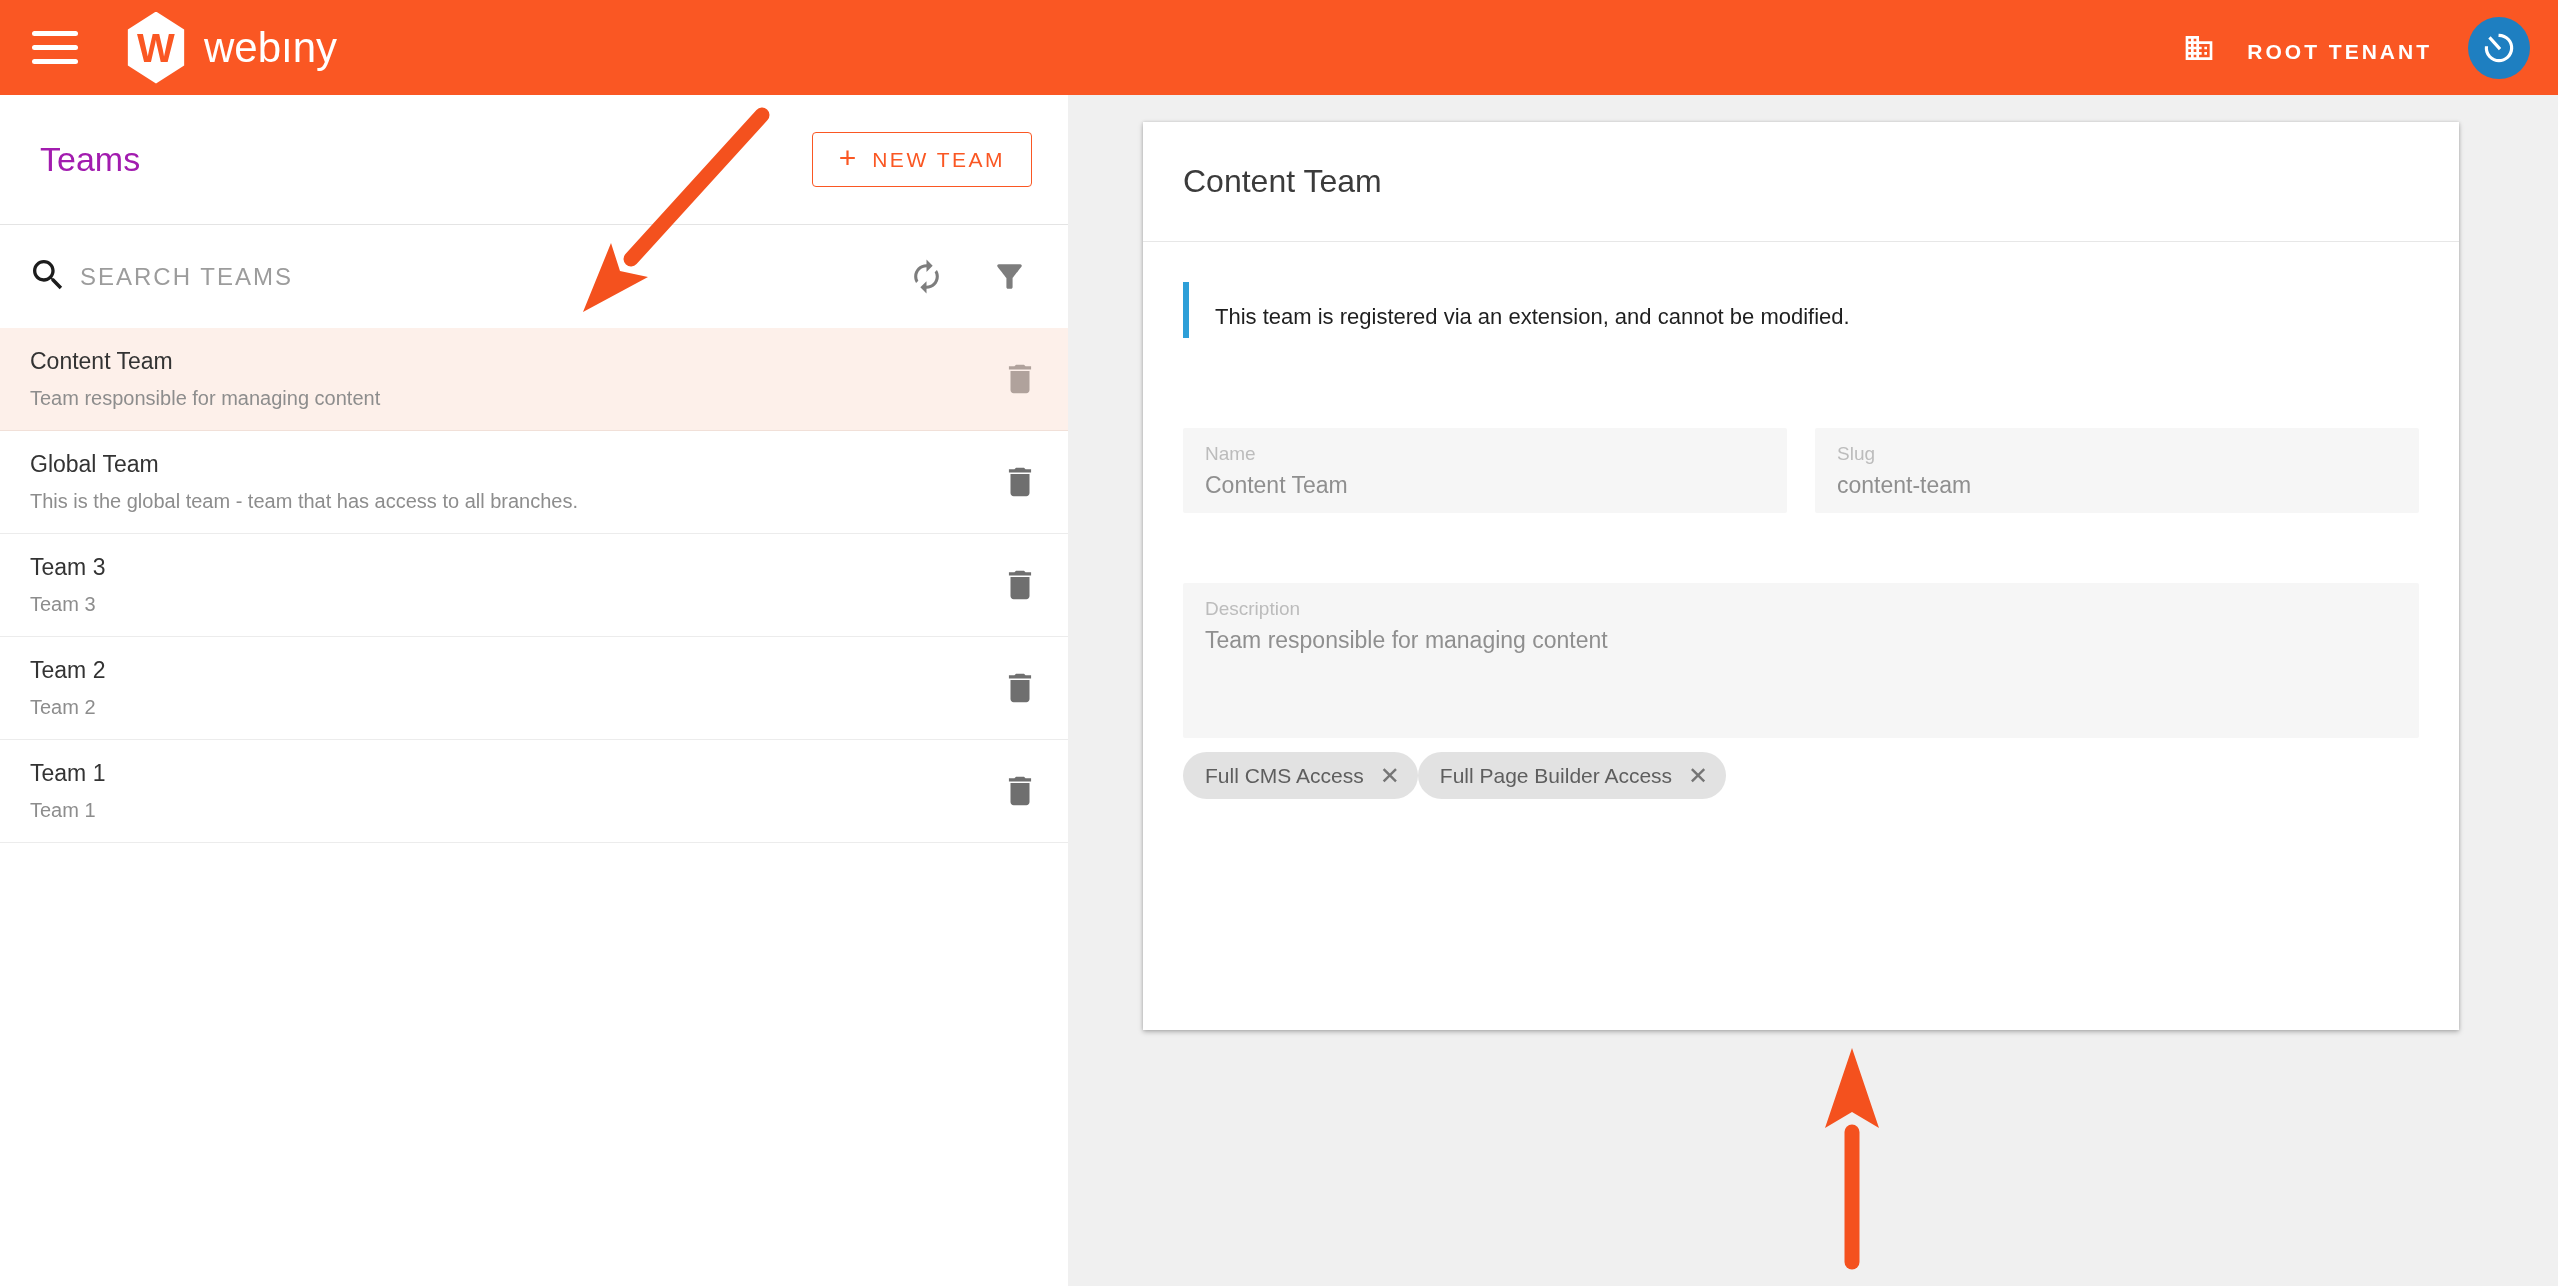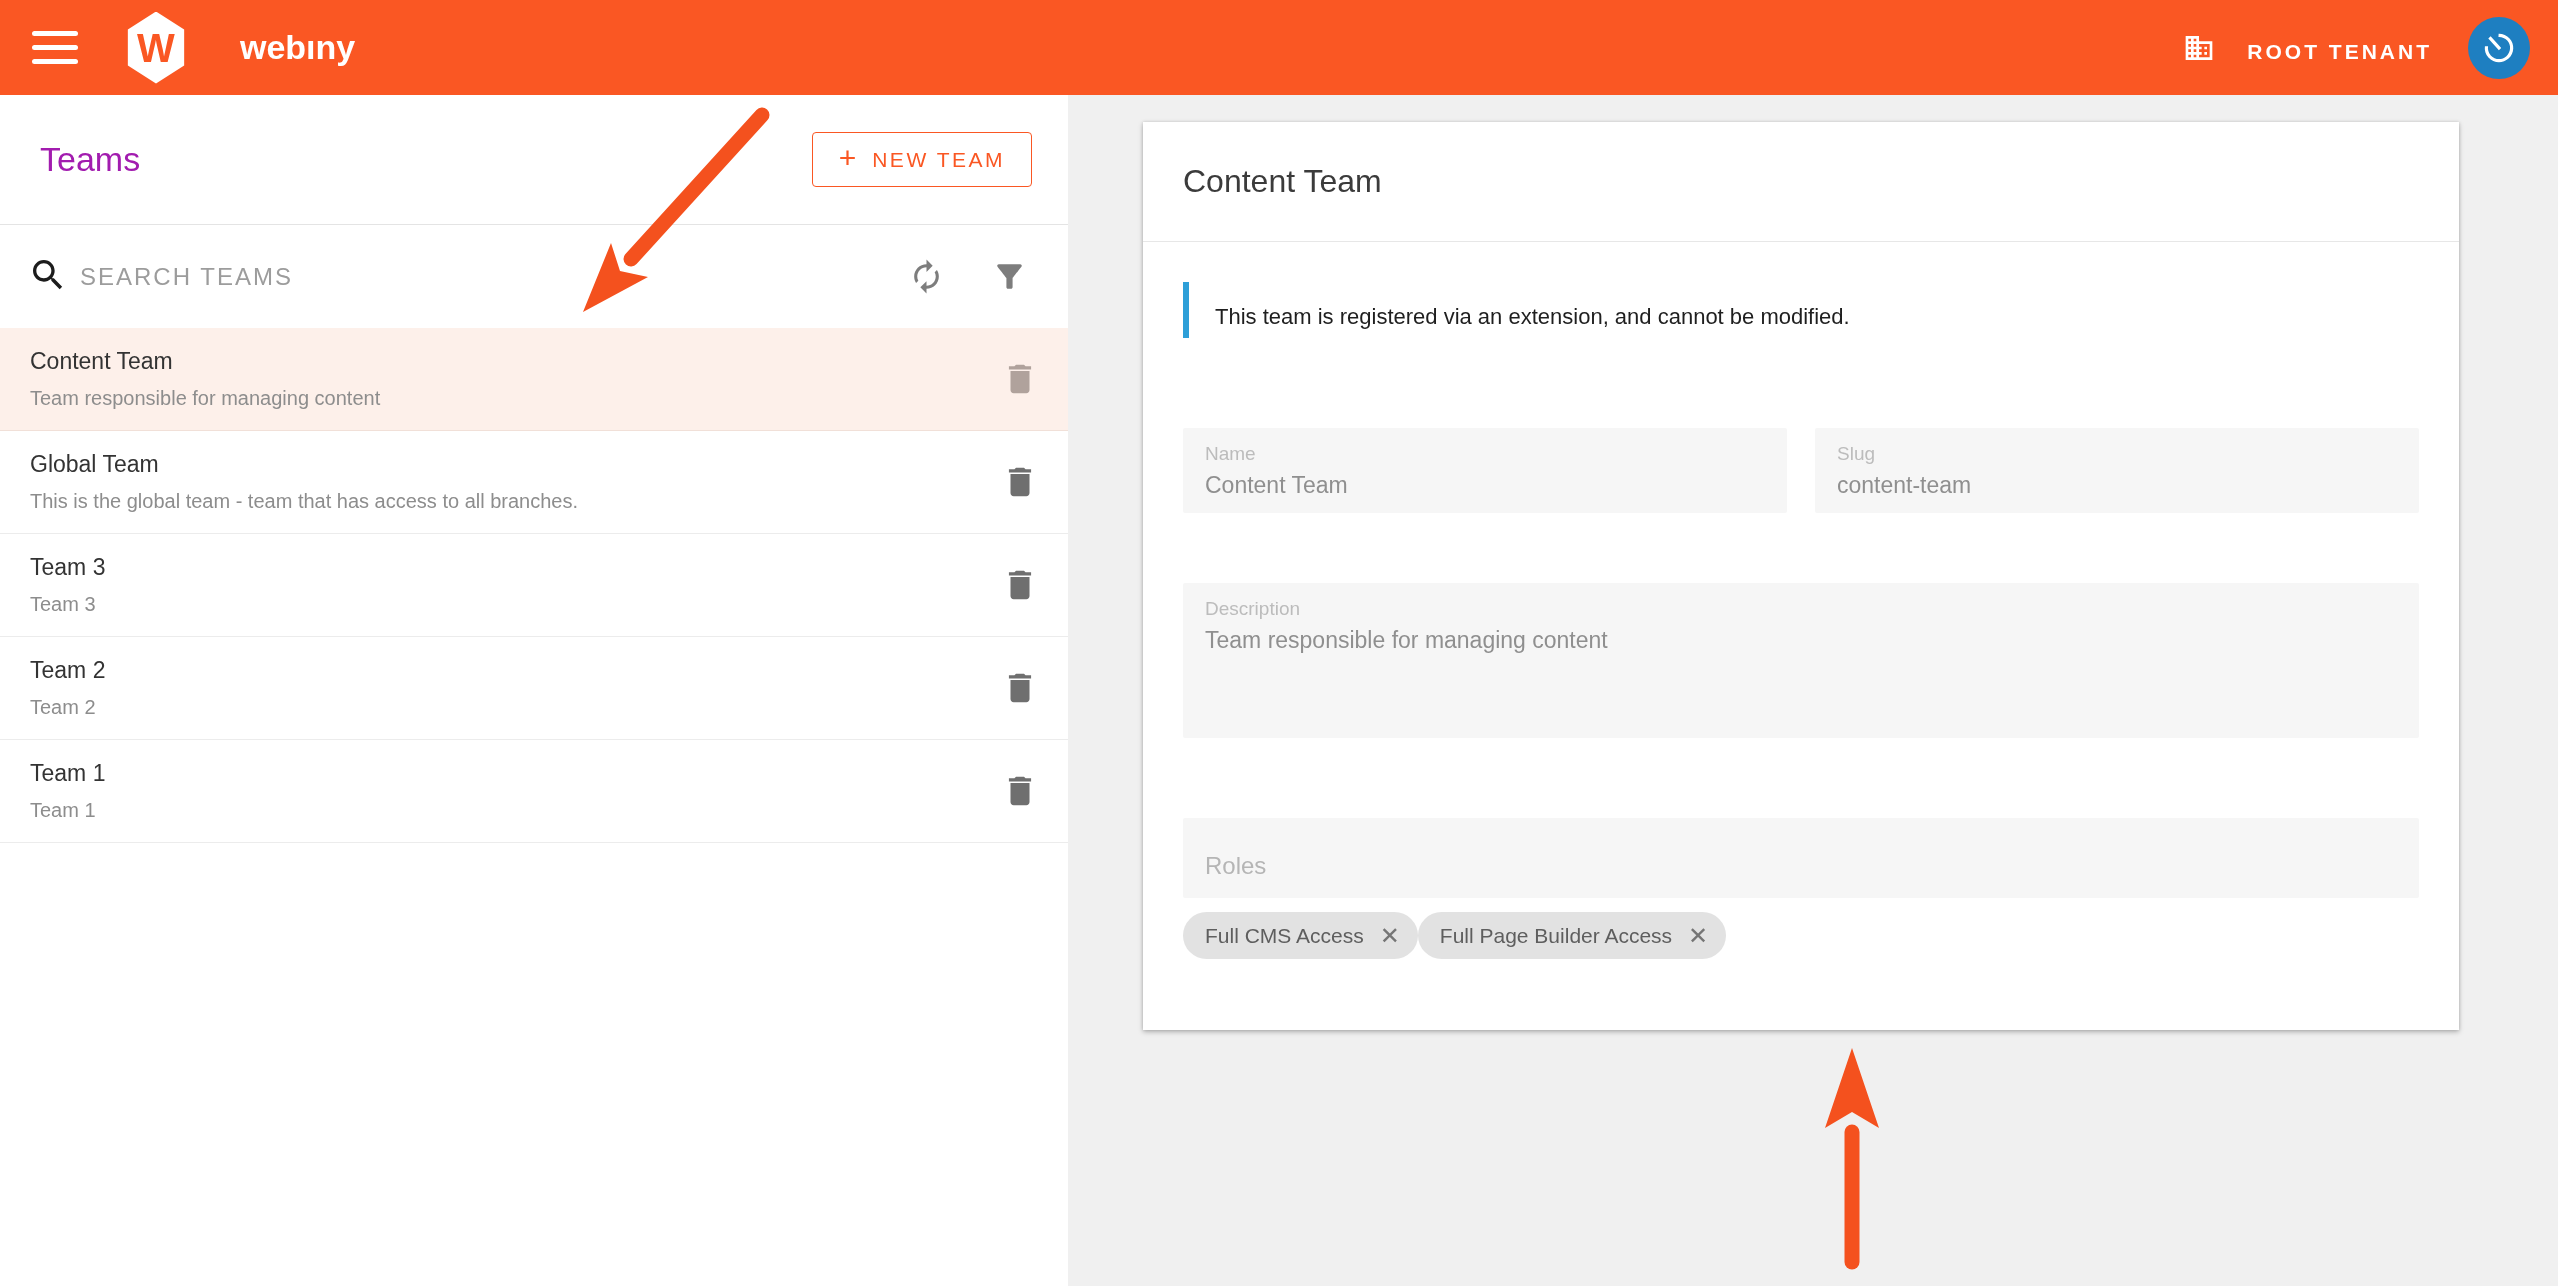--- a/index.html
+++ b/index.html
@@ -18,21 +18,21 @@
   
   .topbar{position:absolute;left:0;top:0;width:2558px;height:95px;background:var(--brand-orange);
     display:flex;align-items:center;padding:0 28px 0 32px;}
   .hamburger{width:48px;height:40px;display:flex;flex-direction:column;justify-content:center;gap:9px;cursor:pointer;}
   .hamburger span{display:block;width:46px;height:5px;background:#fff;border-radius:3px;}
   .brand{display:flex;align-items:center;margin-left:44px;gap:16px;}
   .logo-hex{width:64px;height:72px;background:#fff;
     clip-path:polygon(50% 0,94% 25%,94% 75%,50% 100%,6% 75%,6% 25%);
     display:flex;align-items:center;justify-content:center;}
   .logo-hex b{color:var(--brand-orange);font-size:40px;font-weight:800;line-height:1;}
-  .wordmark{color:#fff;font-size:34px;font-weight:700;letter-spacing:0;margin-left:36px;}
+  .wordmark{color:#fff;font-size:42px;font-weight:400;letter-spacing:0;}
   .topbar-right{margin-left:auto;display:flex;align-items:center;gap:36px;}
   .tenant{display:flex;align-items:flex-end;gap:32px;cursor:pointer;}
   .tenant svg{width:32px;height:32px;fill:#fff;}
   .tenant-label{color:#fff;font-size:21px;font-weight:600;letter-spacing:3px;}
   .avatar{width:62px;height:62px;border-radius:50%;background:var(--avatar-blue);
     display:flex;align-items:center;justify-content:center;cursor:pointer;}
   .avatar svg{width:38px;height:38px;fill:#fff;transform:rotate(-42deg);}
 
   
   .left-panel{position:absolute;left:0;top:95px;width:1068px;height:1191px;background:#fff;}
@@ -216,23 +216,20 @@
         <div class="flabel">Slug</div>
         <div class="fvalue">content-team</div>
       </div>
     </div>
 
     <div class="field field-desc">
       <div class="flabel">Description</div>
       <div class="fvalue">Team responsible for managing content</div>
     </div>
 
-    <div class="field field-roles">
-      <div class="roles-placeholder">Roles</div>
-    </div>
 
     <div class="chips-row" id="chips-row">
         <div class="chip">
         <span class="chip-label">Full CMS Access</span>
         <span class="chip-x">✕</span>
       </div>
         <div class="chip">
         <span class="chip-label">Full Page Builder Access</span>
         <span class="chip-x">✕</span>
       </div>

